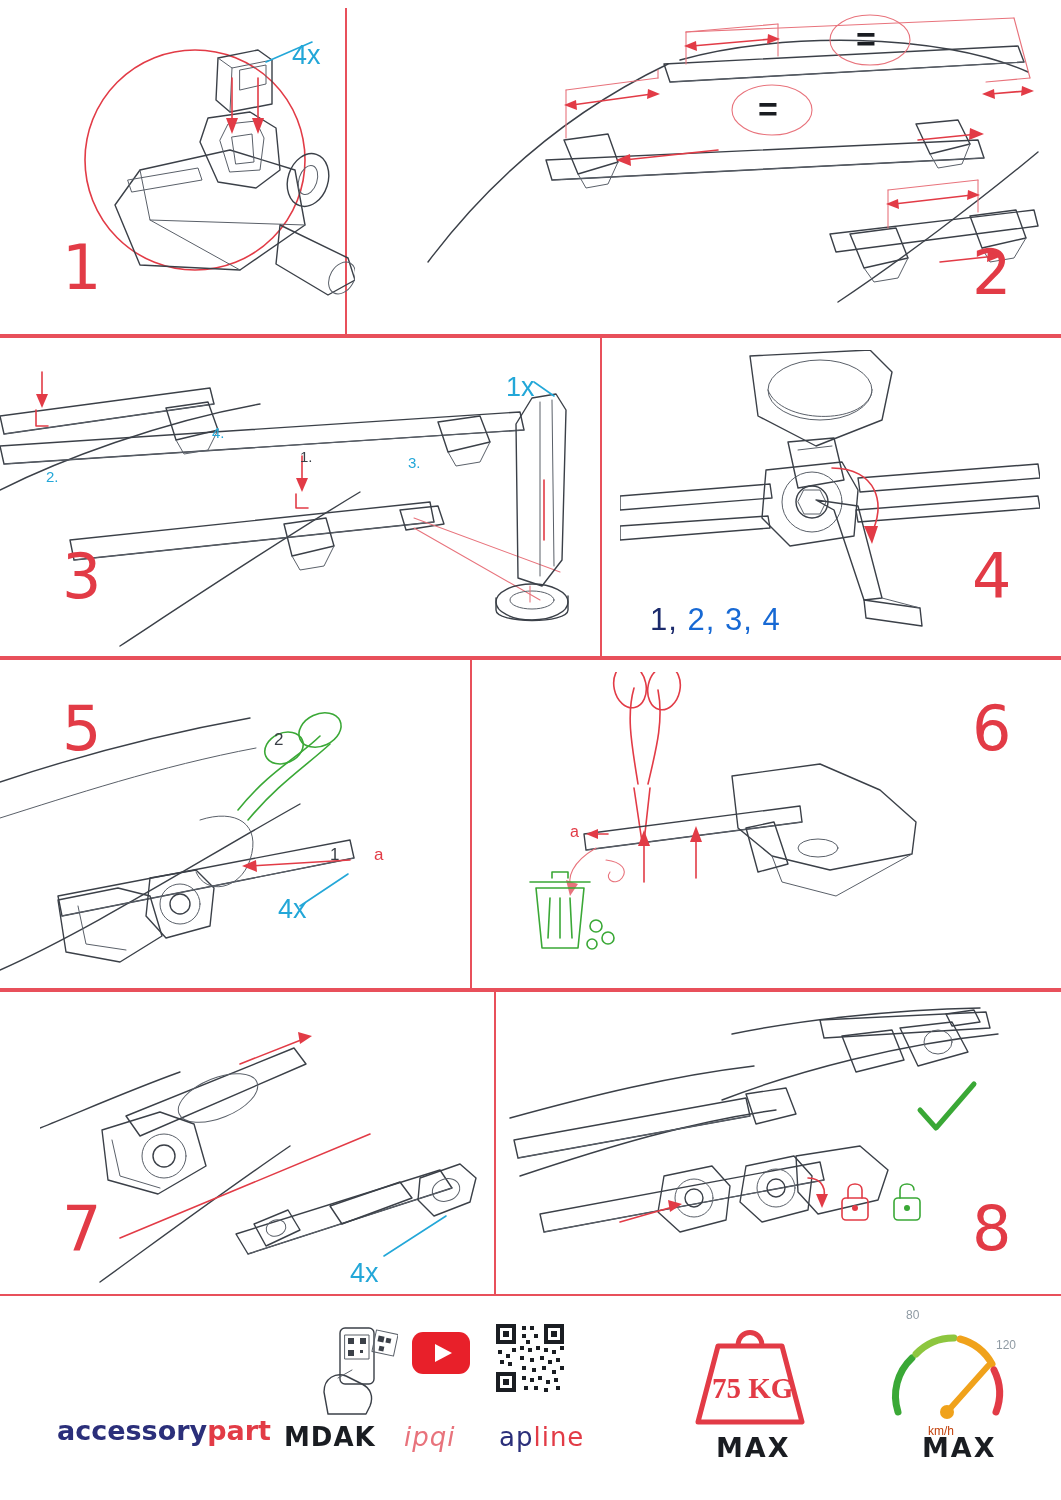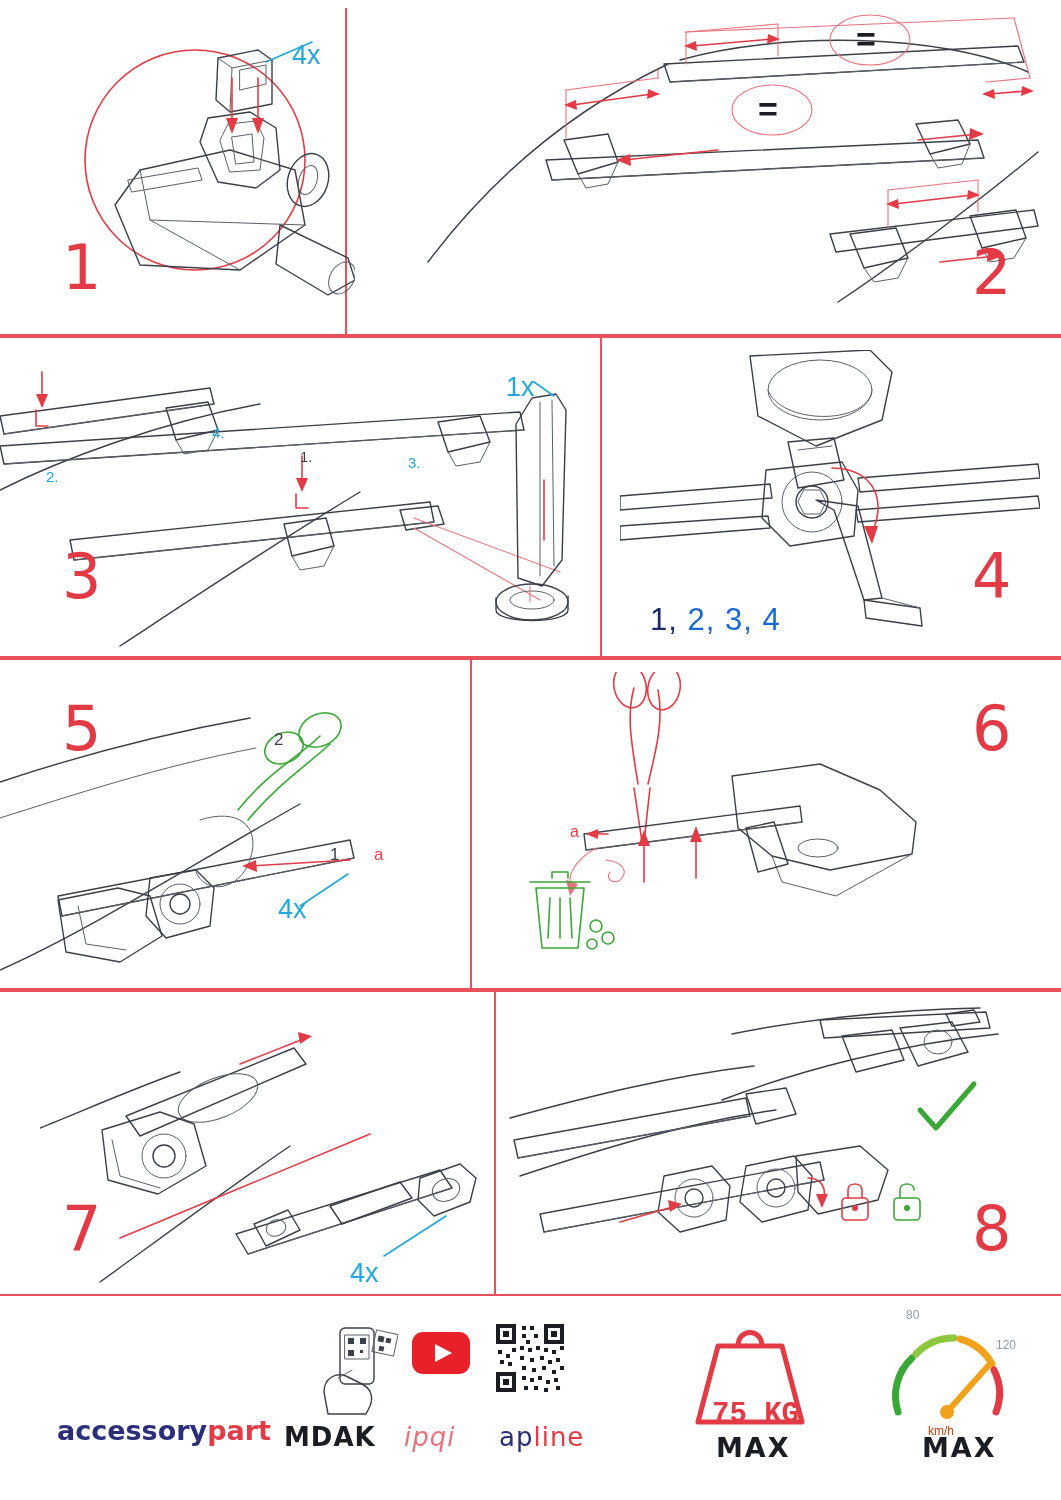--- a/index.html
+++ b/index.html
@@ -110,25 +110,24 @@
   .maxlabel {
     position: absolute;
     font-family: "DejaVu Sans", sans-serif;
     font-size: 27px;
     font-weight: 700;
     color: #1a1d22;
     letter-spacing: 2px;
   }
   .kgtxt {
     position: absolute;
-    font-family: Liberation Mono, monospace;
+    font-family: Liberation Serif, serif;
     font-size: 29px;
     font-weight: 700;
     color: #e23b46;
-    margin-top: 26px;
   }
   .kmh {
     position: absolute;
     font-family: Liberation Sans, sans-serif;
     font-size: 12px;
     color: #c2410c;
   }
   .gauge-num {
     position: absolute;
     font-family: "Liberation Sans", sans-serif;

